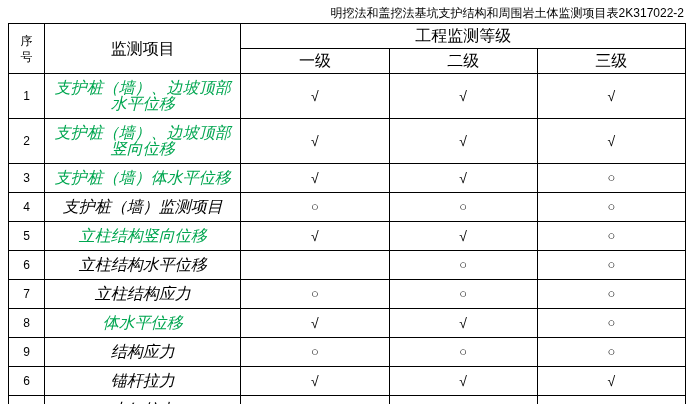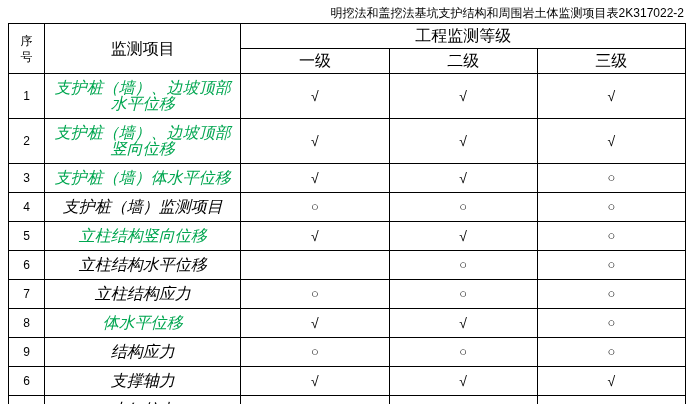--- a/index.html
+++ b/index.html
@@ -174,21 +174,21 @@
         </tr>
         <tr class="r-norm">
           <td>9</td>
           <td class="row-item">结构应力</td>
           <td><span class="mark circle">○</span></td>
           <td><span class="mark circle">○</span></td>
           <td><span class="mark circle">○</span></td>
         </tr>
         <tr class="r-norm">
           <td>6</td>
-          <td class="row-item bold-black">支撑轴力</td>
+          <td class="row-item bold-black">锚杆拉力</td>
           <td><span class="mark check">√</span></td>
           <td><span class="mark check">√</span></td>
           <td><span class="mark check">√</span></td>
         </tr>
         <tr class="r-norm">
           <td>11</td>
           <td class="row-item">土钉拉力</td>
           <td><span class="mark circle">○</span></td>
           <td><span class="mark circle">○</span></td>
           <td><span class="mark circle">○</span></td>

